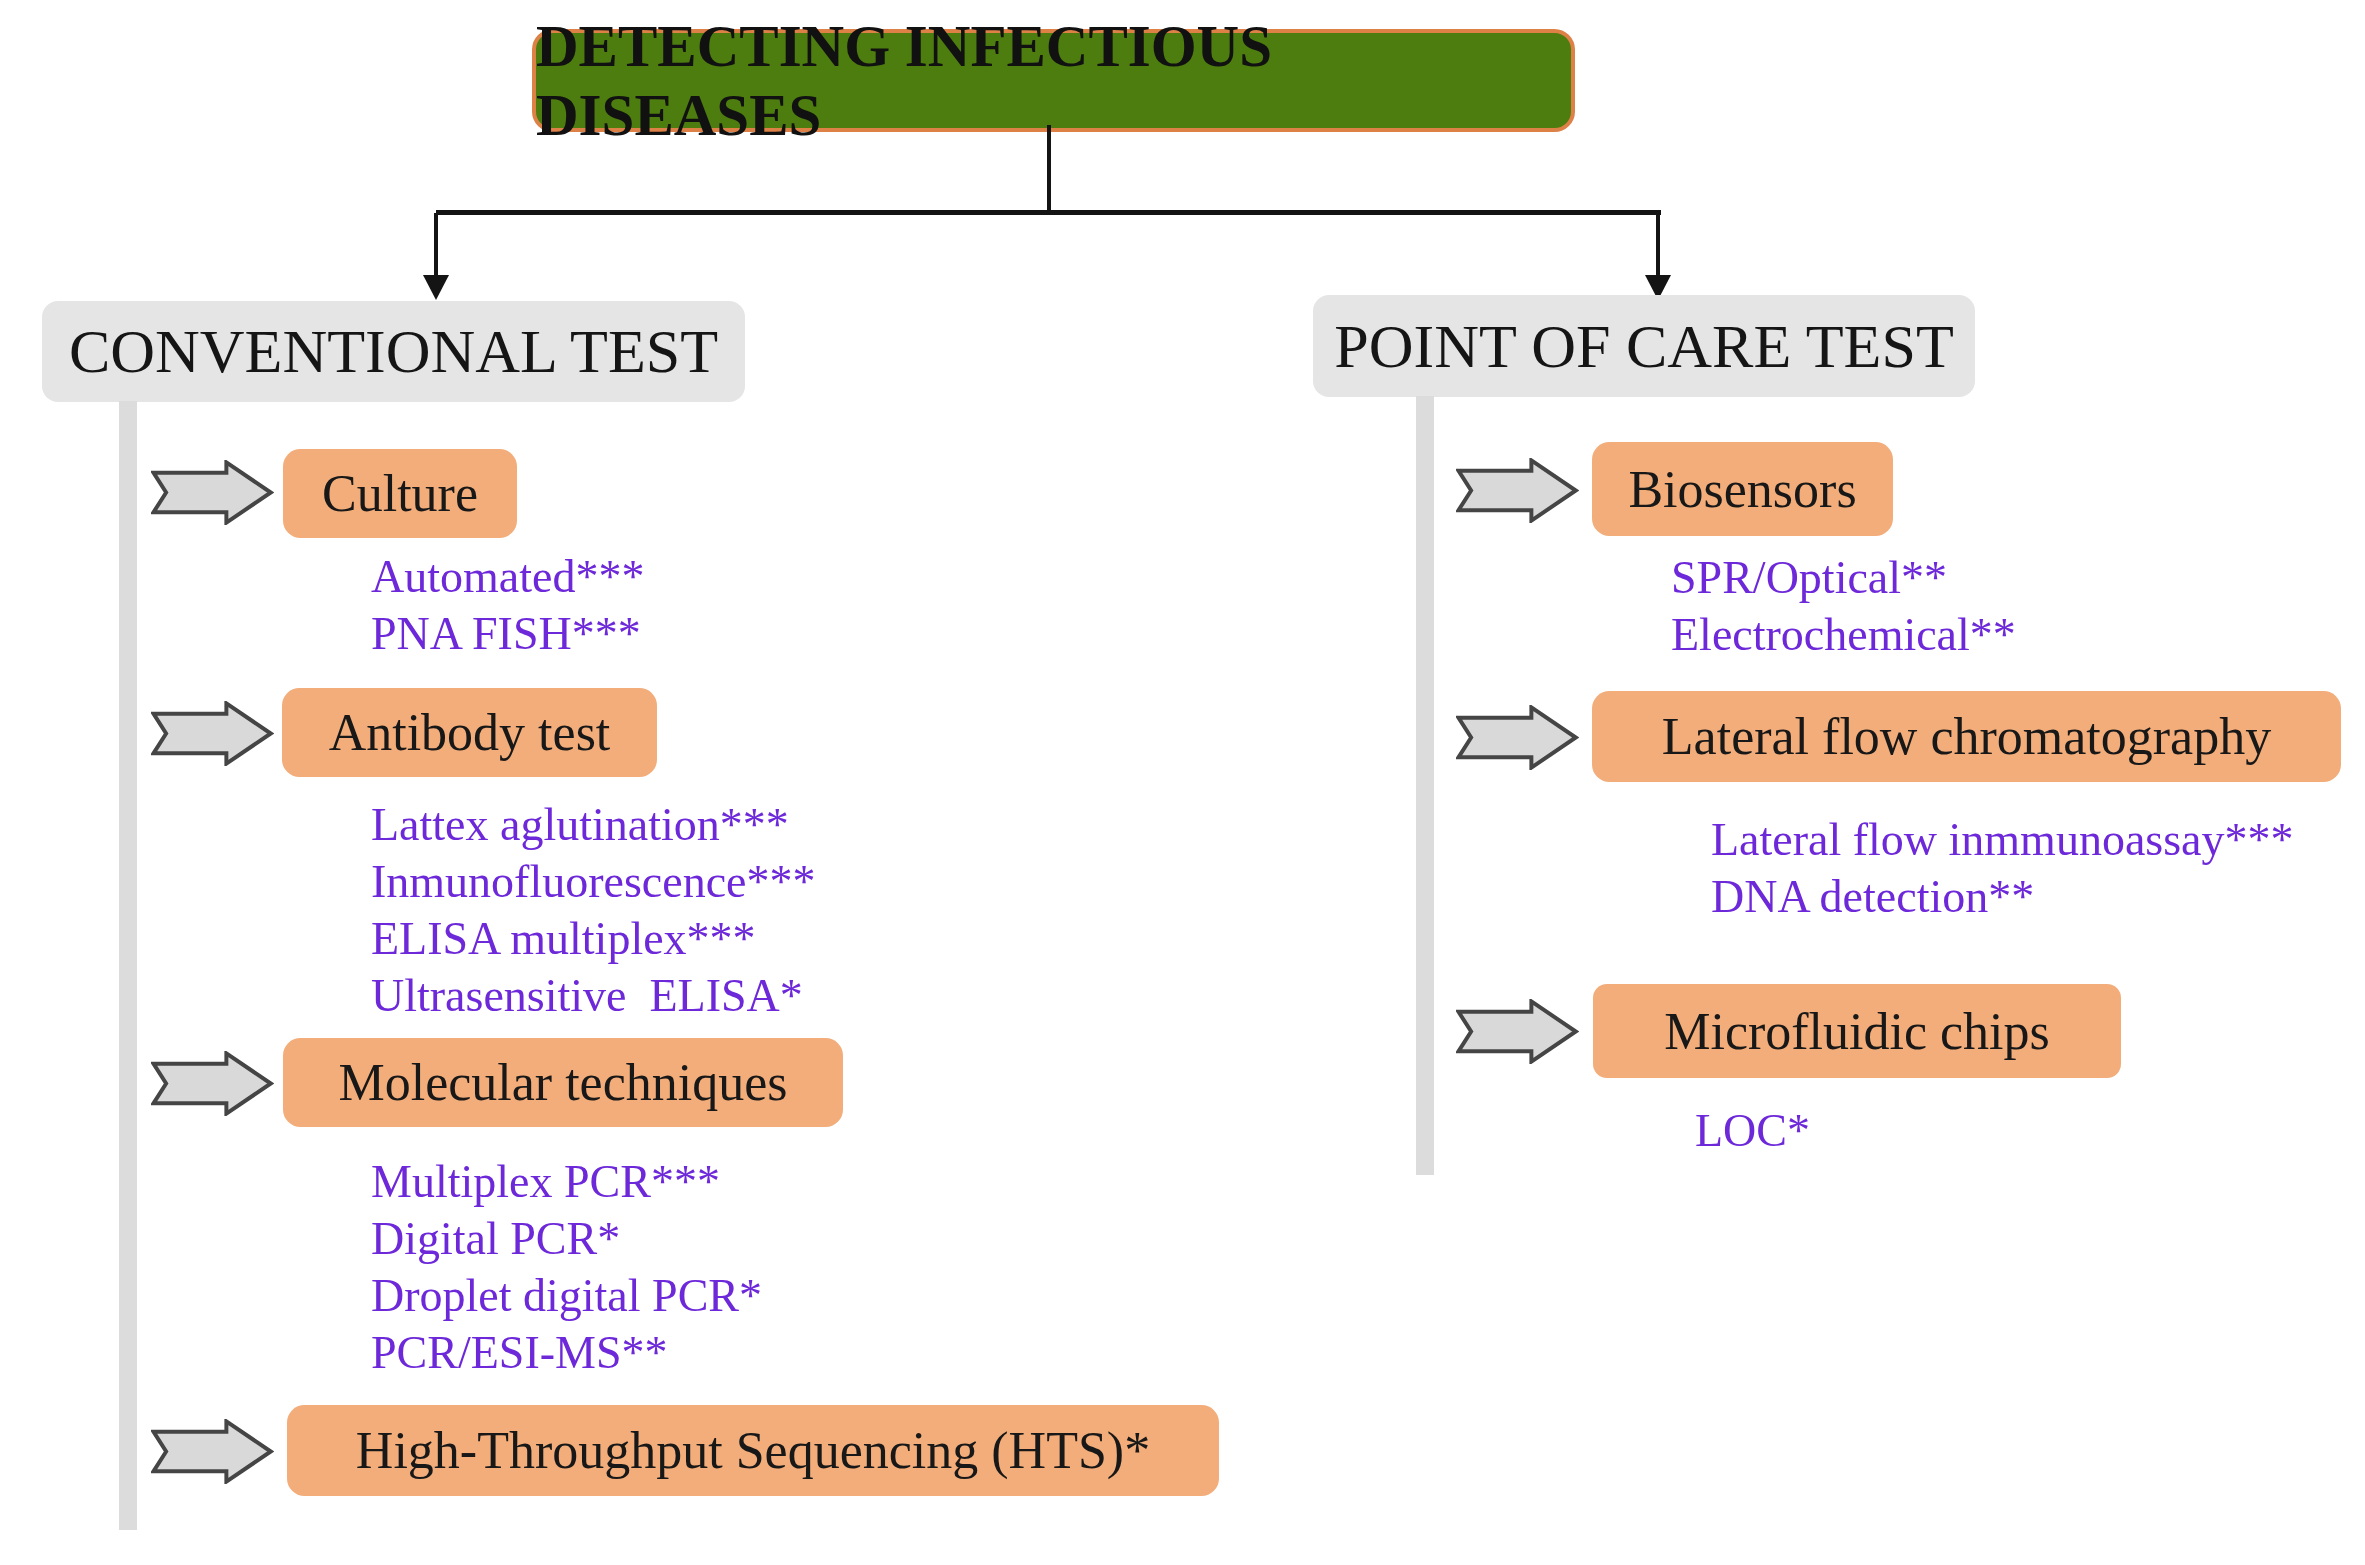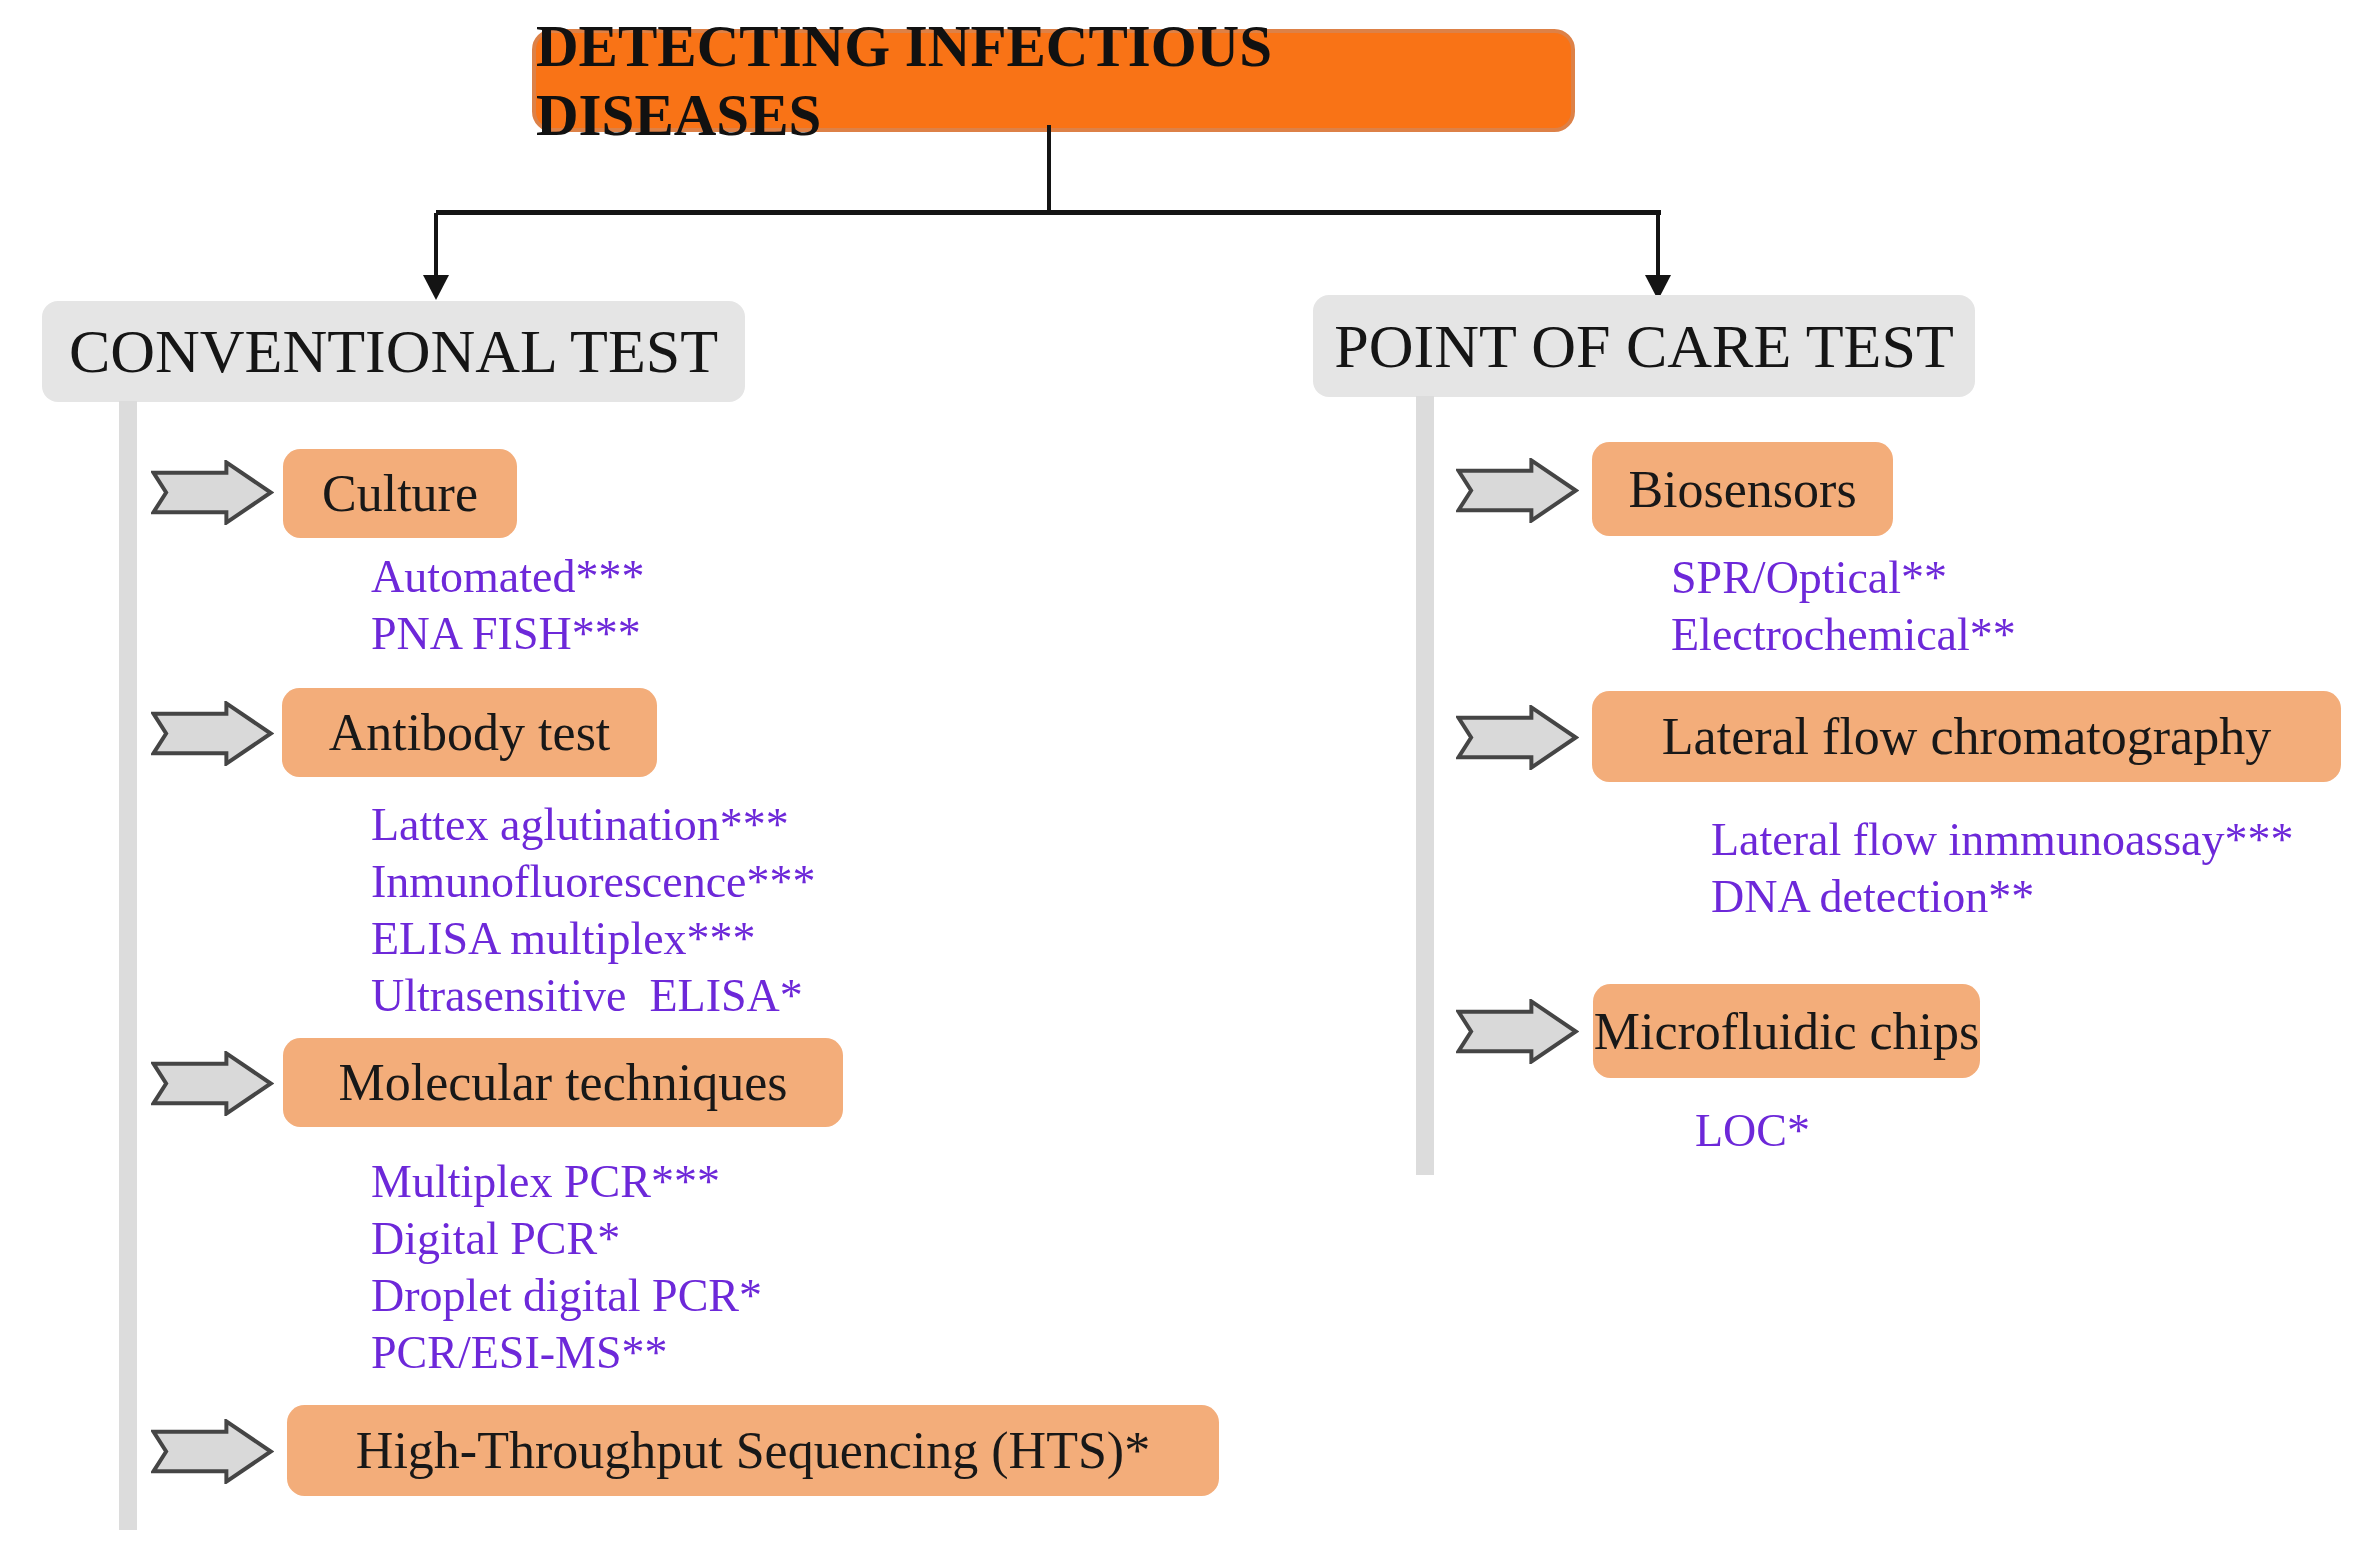--- a/index.html
+++ b/index.html
@@ -3,21 +3,21 @@
 <meta charset="utf-8">
 <style>
   html,body{margin:0;padding:0;background:#ffffff;}
   #canvas{
     position:relative;width:2366px;height:1565px;background:#ffffff;overflow:hidden;
     font-family:"Liberation Serif","DejaVu Serif",serif;color:#161616;
   }
   .abs{position:absolute;}
   
   .title-box{
-    background:#f97316;border:4px solid #dd8147;border-radius:20.6px;
+    background:#4d7c0f;border:4px solid #dd8147;border-radius:20.6px;
     display:flex;align-items:center;justify-content:center;
     font-weight:bold;font-size:59px;letter-spacing:0px;color:#111;
   }
   
   .branch-box{
     background:#e5e5e5;border-radius:16px;
     display:flex;align-items:center;justify-content:center;
     font-size:62px;color:#151515;
   }
   
@@ -130,21 +130,21 @@
     <div>Droplet digital PCR*</div>
     <div>PCR/ESI-MS**</div>
   </div>
 
   <div class="abs cat-box" style="left:1592px;top:442px;width:301px;height:94px;">
     <span>Biosensors</span>
   </div>
   <div class="abs cat-box" style="left:1592px;top:691px;width:749px;height:91px;">
     <span>Lateral flow chromatography</span>
   </div>
-  <div class="abs cat-box" style="left:1593px;top:984px;width:387px;height:94px;">
+  <div class="abs cat-box" style="left:1593px;top:984px;width:528px;height:94px;border-radius:14px;">
     <span>Microfluidic chips</span>
   </div>
 
   <div class="abs items" style="left:1671px;top:549px;">
     <div>SPR/Optical**</div>
     <div>Electrochemical**</div>
   </div>
   <div class="abs items" style="left:1681px;top:811px;margin-left:30px;">
     <div>Lateral flow inmmunoassay***</div>
     <div>DNA detection**</div>

